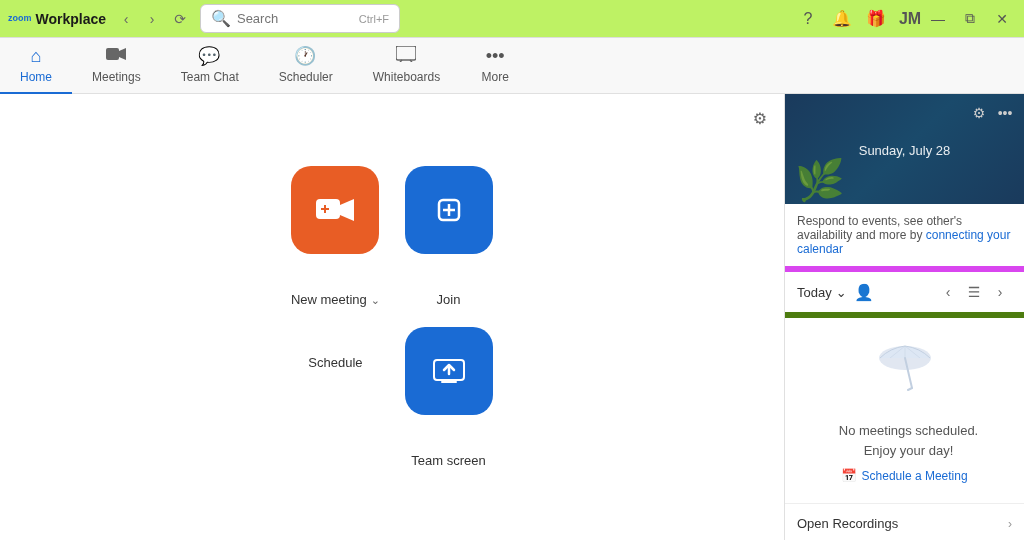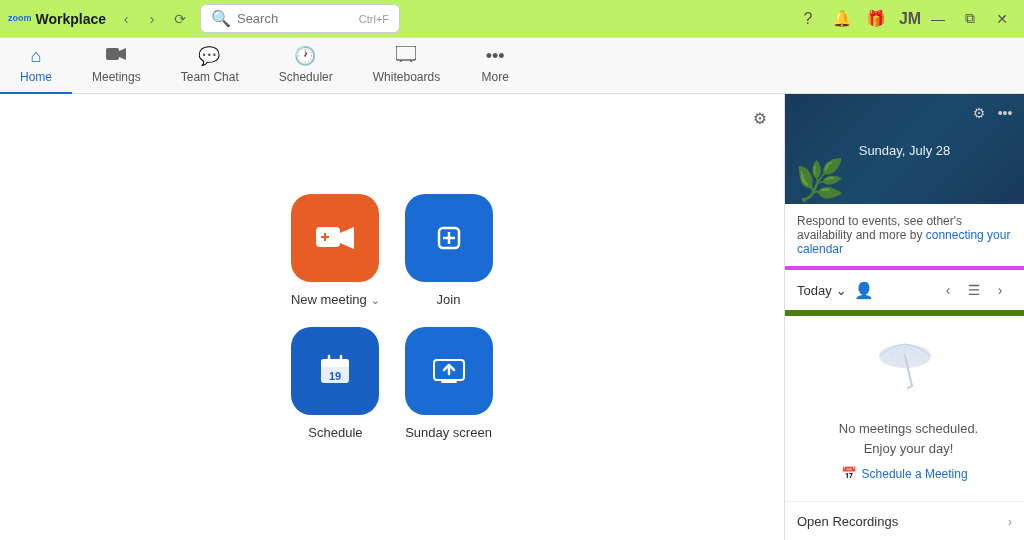--- a/index.html
+++ b/index.html
@@ -53,40 +53,40 @@
     .action-grid { display: grid; grid-template-columns: 1fr 1fr; gap: 20px 24px; }
 
     .action-item { display: flex; flex-direction: column; align-items: center; gap: 10px; }
     .action-btn {
       width: 88px; height: 88px; border-radius: 20px; border: none; cursor: pointer;
       display: flex; align-items: center; justify-content: center; font-size: 32px; color: #fff;
     }
     .action-btn.orange { background: #e85d25; }
     .action-btn.blue { background: #1a6bd4; }
     .action-btn.blue-dark { background: #1a5fc4; }
-    .action-label-row { display: flex; align-items: flex-end; gap: 4px; font-size: 13px; color: #333; }
+    .action-label-row { display: flex; align-items: flex-end; gap: 4px; font-size: 13px; color: #333; margin-top: 28px; }
     .action-label-row .chevron { font-size: 11px; color: #666; }
 
     
     #right-panel { width: 240px; border-left: 1px solid #e0e0e0; display: flex; flex-direction: column; background: #fff; flex-shrink: 0; }
 
     .clock-section {
       background: linear-gradient(135deg, #1a3a5c 0%, #1a4a6b 50%, #1a3a5c 100%);
       padding: 16px; color: #fff; position: relative; min-height: 110px;
       display: flex; flex-direction: column; align-items: center; justify-content: center;
     }
     .clock-section .plant-icon {
       position: absolute; left: 10px; bottom: 0; font-size: 40px; opacity: 0.7;
     }
     .clock-time { font-size: 36px; font-weight: 300; letter-spacing: -1px; }
     .clock-date { font-size: 13px; opacity: 0.9; margin-top: 2px; }
     .clock-icons { position: absolute; top: 8px; right: 8px; display: flex; gap: 4px; }
     .clock-icons button { background: none; border: none; color: #ccc; cursor: pointer; font-size: 14px; width: 22px; height: 22px; display: flex; align-items: center; justify-content: center; border-radius: 3px; }
 
-    .calendar-connect { padding: 10px 12px; font-size: 12px; color: #555; border-bottom: 4px solid #d946ef; }
+    .calendar-connect { padding: 10px 12px; font-size: 12px; color: #555; border-bottom: 6px solid #d946ef; }
     .calendar-connect a { color: #1a6bd4; text-decoration: none; }
 
     .calendar-header { display: flex; padding: 8px 12px; gap: 6px; border-bottom: 6px solid #4d7c0f; }
     .today-btn { display: flex; align-items: center; gap: 4px; font-size: 13px; color: #333; background: none; border: none; cursor: pointer; font-weight: 500; }
     .cal-nav { margin-left: auto; display: flex; align-items: center; gap: 2px; }
     .cal-nav button { background: none; border: none; cursor: pointer; color: #666; font-size: 14px; width: 24px; height: 24px; display: flex; align-items: center; justify-content: center; border-radius: 4px; }
     .cal-view-btn { background: none; border: none; cursor: pointer; color: #666; font-size: 14px; width: 24px; height: 24px; display: flex; align-items: center; justify-content: center; border-radius: 4px; }
     .add-event-btn { background: none; border: none; cursor: pointer; color: #666; font-size: 16px; width: 24px; height: 24px; display: flex; align-items: center; justify-content: center; border-radius: 4px; }
 
     .no-meetings-section {
@@ -201,46 +201,37 @@
             <line x1="18" y1="12" x2="18" y2="24" stroke="white" stroke-width="2.5"></line>
             <line x1="12" y1="18" x2="24" y2="18" stroke="white" stroke-width="2.5"></line>
           </svg>
         </button>
         <div class="action-label-row">
           <span>Join</span>
         </div>
       </div>
 
       <div class="action-item">
-        <button class="action-btn blue-dark">
-          <svg width="38" height="38" viewBox="0 0 38 38" fill="none">
-            <rect x="5" y="7" width="28" height="24" rx="3" fill="white" opacity="0.9"></rect>
-            <rect x="5" y="7" width="28" height="8" rx="3" fill="white"></rect>
-            <line x1="13" y1="4" x2="13" y2="11" stroke="white" stroke-width="2.5" stroke-linecap="round"></line>
-            <line x1="25" y1="4" x2="25" y2="11" stroke="white" stroke-width="2.5" stroke-linecap="round"></line>
-            <text x="19" y="28" text-anchor="middle" font-size="11" font-weight="700" fill="#1a5fc4">19</text>
-          </svg>
-        </button>
         <div class="action-label-row">
           <span>Schedule</span>
         </div>
       </div>
 
       <div class="action-item">
         <button class="action-btn blue" style="background:#1a6bd4;">
           <svg width="38" height="38" viewBox="0 0 38 38" fill="none">
             <rect x="4" y="8" width="30" height="20" rx="3" stroke="white" stroke-width="2" fill="none"></rect>
             <line x1="19" y1="22" x2="19" y2="14" stroke="white" stroke-width="2.5" stroke-linecap="round"></line>
             <polyline points="14,18 19,13 24,18" stroke="white" stroke-width="2.5" fill="none" stroke-linejoin="round" stroke-linecap="round"></polyline>
             <line x1="12" y1="30" x2="26" y2="30" stroke="white" stroke-width="2" stroke-linecap="round"></line>
             <line x1="19" y1="28" x2="19" y2="30" stroke="white" stroke-width="2" stroke-linecap="round"></line>
           </svg>
         </button>
         <div class="action-label-row">
-          <span>Sunday screen</span>
+          <span>Team screen</span>
         </div>
       </div>
 
     </div>
   </div>
 
   <div id="right-panel">
 
     <div class="clock-section">
       <span class="plant-icon">🌿</span>

